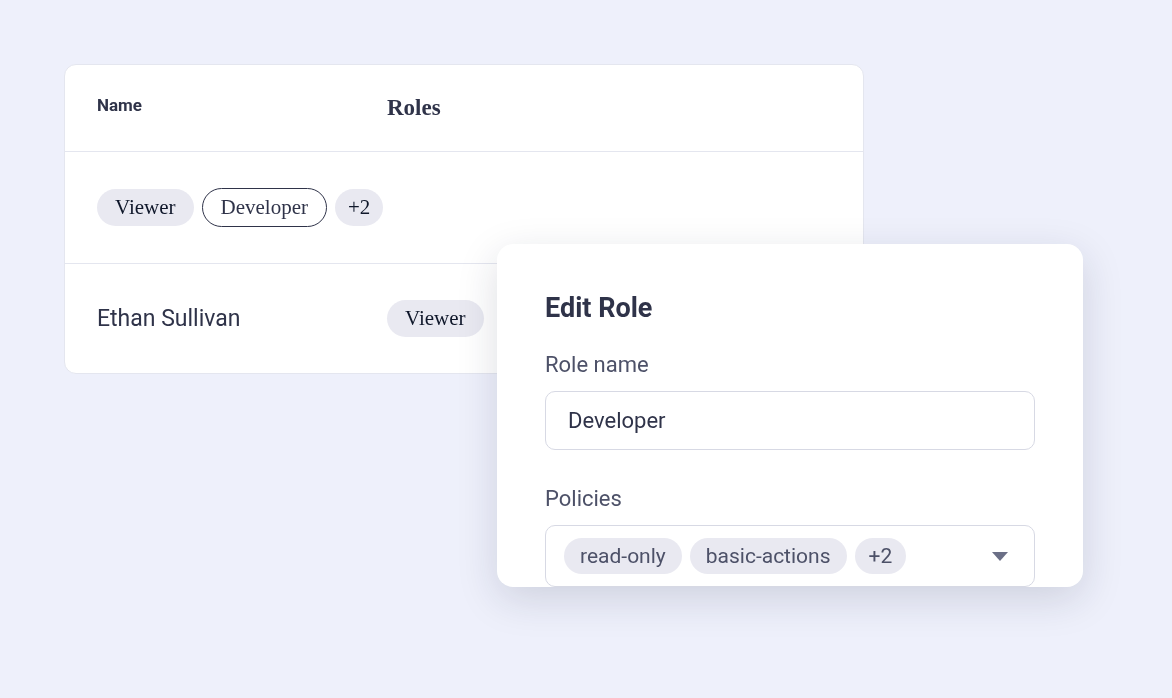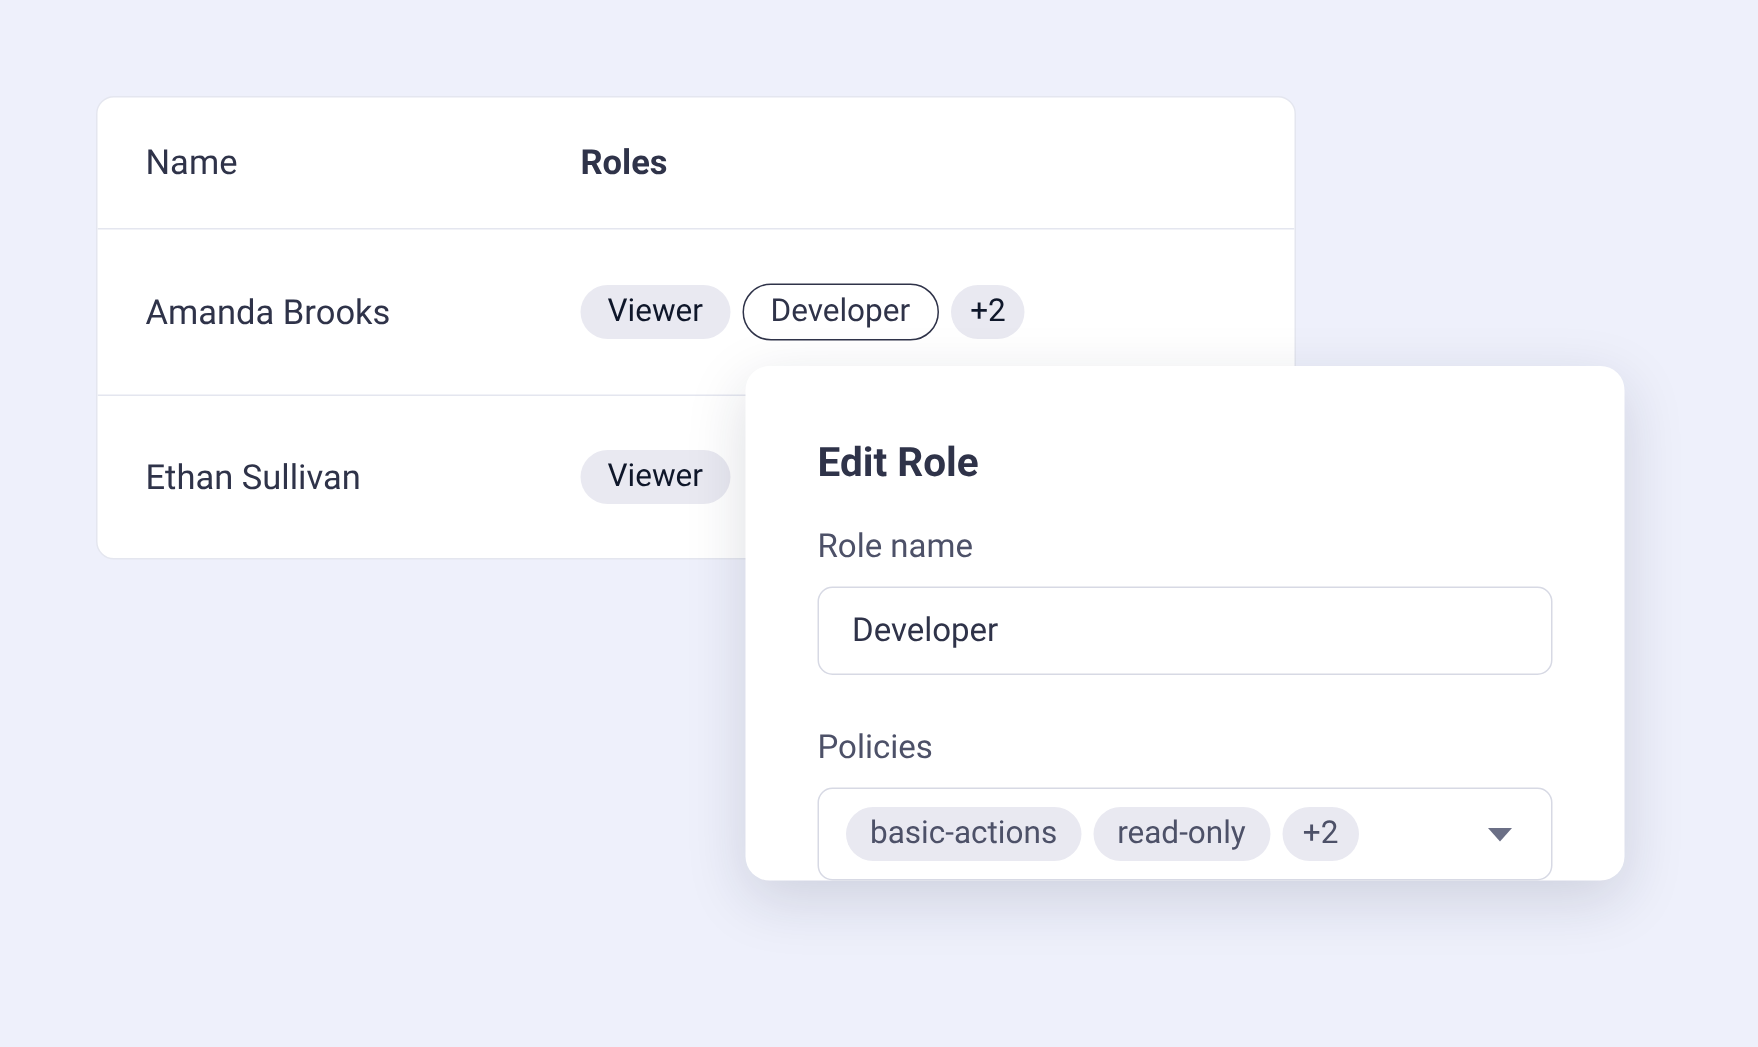--- a/index.html
+++ b/index.html
@@ -25,22 +25,22 @@
       border-radius: 12px;
       overflow: hidden;
     }
     .table-header {
       display: flex;
       padding: 30px 32px;
       border-bottom: 1px solid #e4e6ef;
     }
     .table-header .col-name {
       width: 290px;
-      font-size: 23px;
-      font-weight: 400;
+      font-size: 17px;
+      font-weight: 700;
       color: #2f3349;
     }
     .table-header .col-roles {
       font-size: 23px;
       font-weight: 700;
       color: #2f3349;
     }
     .table-row {
       display: flex;
       align-items: center;
@@ -53,20 +53,21 @@
     .table-row .col-name {
       width: 290px;
       font-size: 23px;
       font-weight: 400;
       color: #2f3349;
     }
     .col-roles {
       display: flex;
       gap: 8px;
       align-items: center;
+      font-family: Liberation Serif, serif;
     }
     .role-chip {
       display: inline-flex;
       align-items: center;
       padding: 6px 18px;
       background: #e9e9f1;
       border-radius: 999px;
       font-size: 21px;
       color: #0f172a;
       white-space: nowrap;
@@ -152,21 +153,20 @@
 </head>
 <body>
 
 <div class="table-container">
   <div class="table-header">
     <div class="col-name">Name</div>
     <div class="col-roles">Roles</div>
   </div>
 
   <div class="table-row">
-    <div class="col-name">Amanda Brooks</div>
     <div class="col-roles">
       <span class="role-chip">Viewer</span>
       <span class="role-chip selected">Developer</span>
       <span class="role-chip count">+2</span>
     </div>
   </div>
 
 
   <div class="table-row">
     <div class="col-name">Ethan Sullivan</div>
@@ -178,19 +178,19 @@
 
 <div class="modal">
   <div class="modal-title">Edit Role</div>
 
   <label class="form-label">Role name</label>
   <input type="text" class="text-input" value="Developer" style="">
 
   <label class="form-label">Policies</label>
   <div class="select-container">
     <div class="select-chips">
+      <span class="policy-chip">read-only</span>
       <span class="policy-chip">basic-actions</span>
-      <span class="policy-chip">read-only</span>
       <span class="policy-chip count">+2</span>
     </div>
     <div class="dropdown-icon"></div>
   </div>
 </div>
 
 </body></html>

